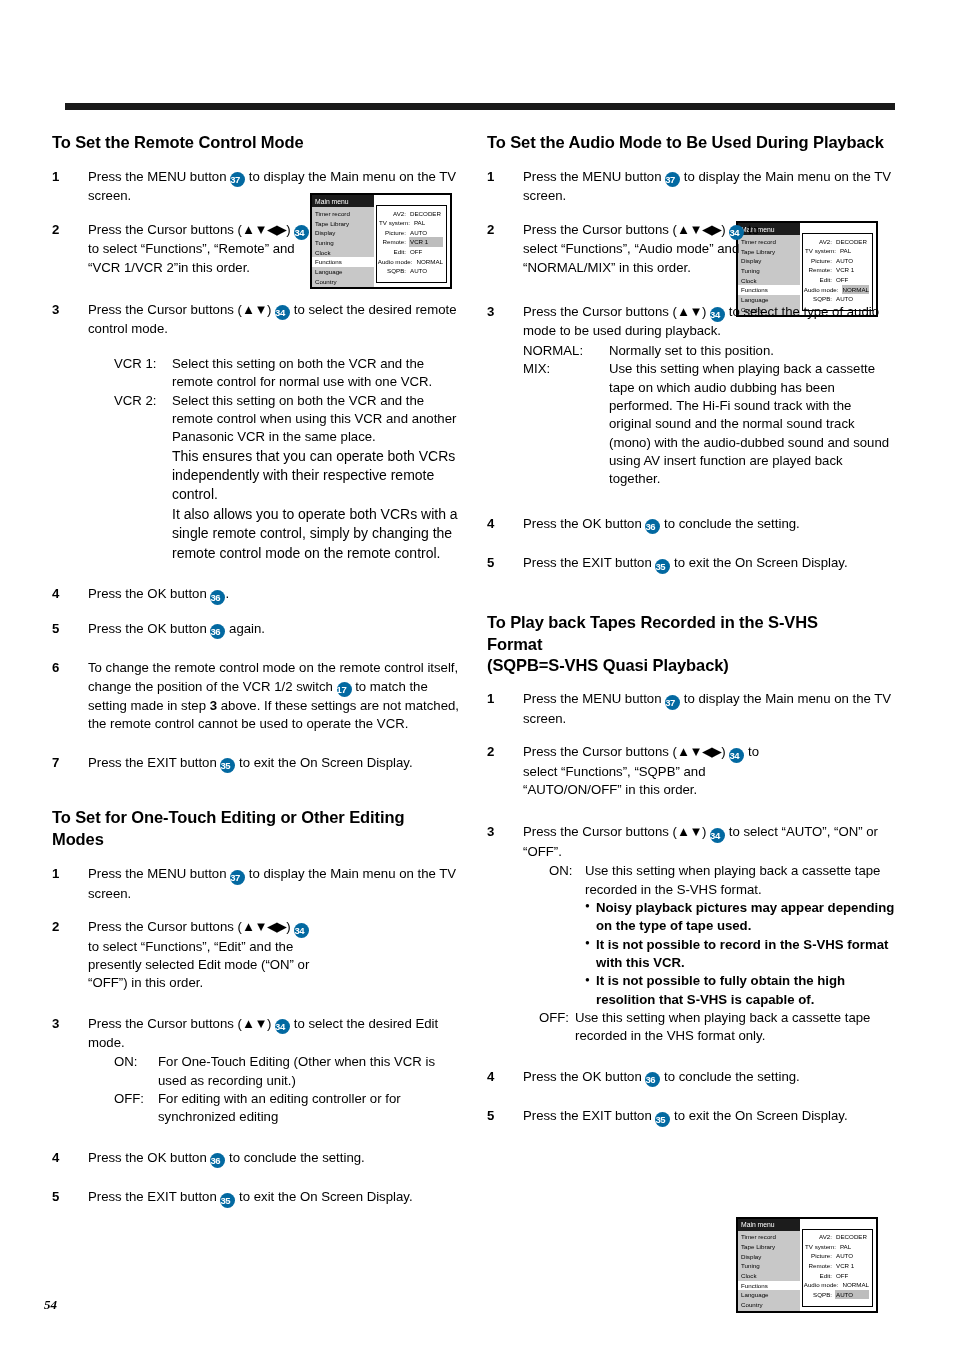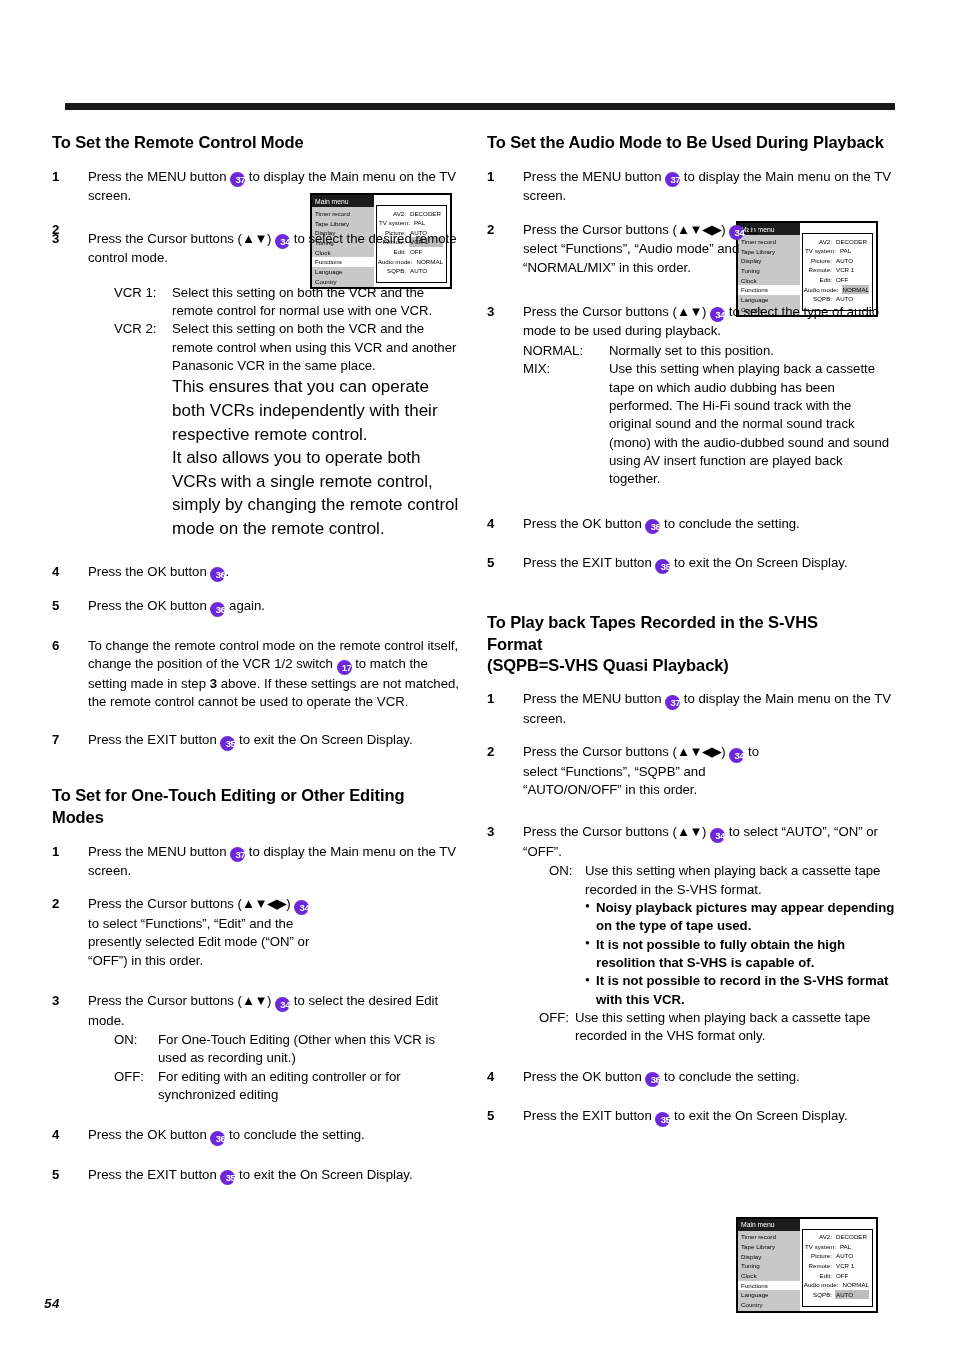--- a/index.html
+++ b/index.html
@@ -72,21 +72,21 @@
     align-items: flex-start;
     font-size: 13.2px;
     line-height: 1.39;
   }
   .defrow .term {
     flex: 0 0 auto;
     white-space: pre;
   }
   .defrow .desc { flex: 1 1 auto; }
   .indent-block {
-    font-size: 17px;
+    font-size: 14px;
     line-height: 1.39;
   }
 
   
   .w-vcr  { width: 58px; }
   .w-norm { width: 86px; }
   .w-on   { width: 44px; }
   .w-onoff{ width: 36px; }
 
   .hang-vcr  { padding-left: 58px; }
@@ -110,26 +110,26 @@
     font-size: 8px;
     line-height: 1.95;
   }
 
   
   .cnum {
     display: inline-block;
     width: 15px;
     height: 15px;
     border-radius: 50%;
-    background: #6d28d9;
+    background: #0369a1;
     color: #ffffff;
     font-size: 9.5px;
     font-weight: bold;
     line-height: 15px;
-    text-align: right;
+    text-align: left;
     vertical-align: -2.5px;
     letter-spacing: -0.4px;
     font-family: "Liberation Sans", sans-serif;
   }
 
   .arrows { letter-spacing: -0.5px; }
   .b { font-weight: bold; }
 
   
   .osd {
@@ -209,21 +209,21 @@
   
   #osd-remote { left: 258px; top: 61px; }
   #osd-audio  { left: 249px; top: 89px; }
   #osd-sqpb   { left: 249px; top: 605px; }
 
   
   .page-num {
     position: absolute;
     left: 44px;
     top: 1297px;
-    font-family: Liberation Mono, monospace;
+    font-family: Liberation Serif, serif;
     font-style: italic;
     font-size: 13px;
     font-weight: bold;
   }
 </style>
 </head>
 <body>
 
 <div class="page">
 
@@ -286,20 +286,23 @@
 
       <div class="step">
         <span class="step-num">1</span>
         <span class="step-body">
           <span>Press the MENU button </span><span class="cnum">37</span><span> to display the Main menu on the TV screen.</span>
         </span>
       </div>
 
       <div class="step" style="width:228px;margin-bottom:24px;">
         <span class="step-num">2</span>
+        <span class="step-body">
+          <span>Press the Cursor buttons (</span><span class="arrows">▲▼◀▶</span><span>) </span><span class="cnum">34</span><span> to select “Functions”, “Remote” and “VCR 1/VCR 2”in this order.</span>
+        </span>
       </div>
 
       <div class="step">
         <span class="step-num">3</span>
         <span class="step-body">
           <span>Press the Cursor buttons (</span><span class="arrows">▲▼</span><span>) </span><span class="cnum">34</span><span> to select the desired remote control mode.</span>
 
           <div class="deflist sub-indent" style="margin-top:16px;">
             <div class="defrow">
               <span class="term w-vcr">VCR 1:</span>
@@ -575,22 +578,22 @@
           <span>Press the Cursor buttons (</span><span class="arrows">▲▼</span><span>) </span><span class="cnum">34</span><span> to select “AUTO”, “ON” or “OFF”.</span>
 
 
           <div class="deflist sub-indent">
             <div class="defrow">
               <span class="term w-onoff">ON:</span>
               <span class="desc">Use this setting when playing back a cassette tape recorded in the S-VHS format.</span>
             </div>
             <div class="hang-onoff">
               <div class="bnote">Noisy playback pictures may appear depending on the type of tape used.</div>
+              <div class="bnote">It is not possible to record in the S-VHS format with this VCR.</div>
               <div class="bnote">It is not possible to fully obtain the high resolition that S-VHS is capable of.</div>
-              <div class="bnote">It is not possible to record in the S-VHS format with this VCR.</div>
             </div>
             <div class="defrow" style="margin-left:-10px;">
               <span class="term w-onoff">OFF:</span>
               <span class="desc">Use this setting when playing back a cassette tape recorded in the VHS format only.</span>
             </div>
           </div>
         </span>
       </div>
 
       <div class="step" style="margin-bottom:20px;">

